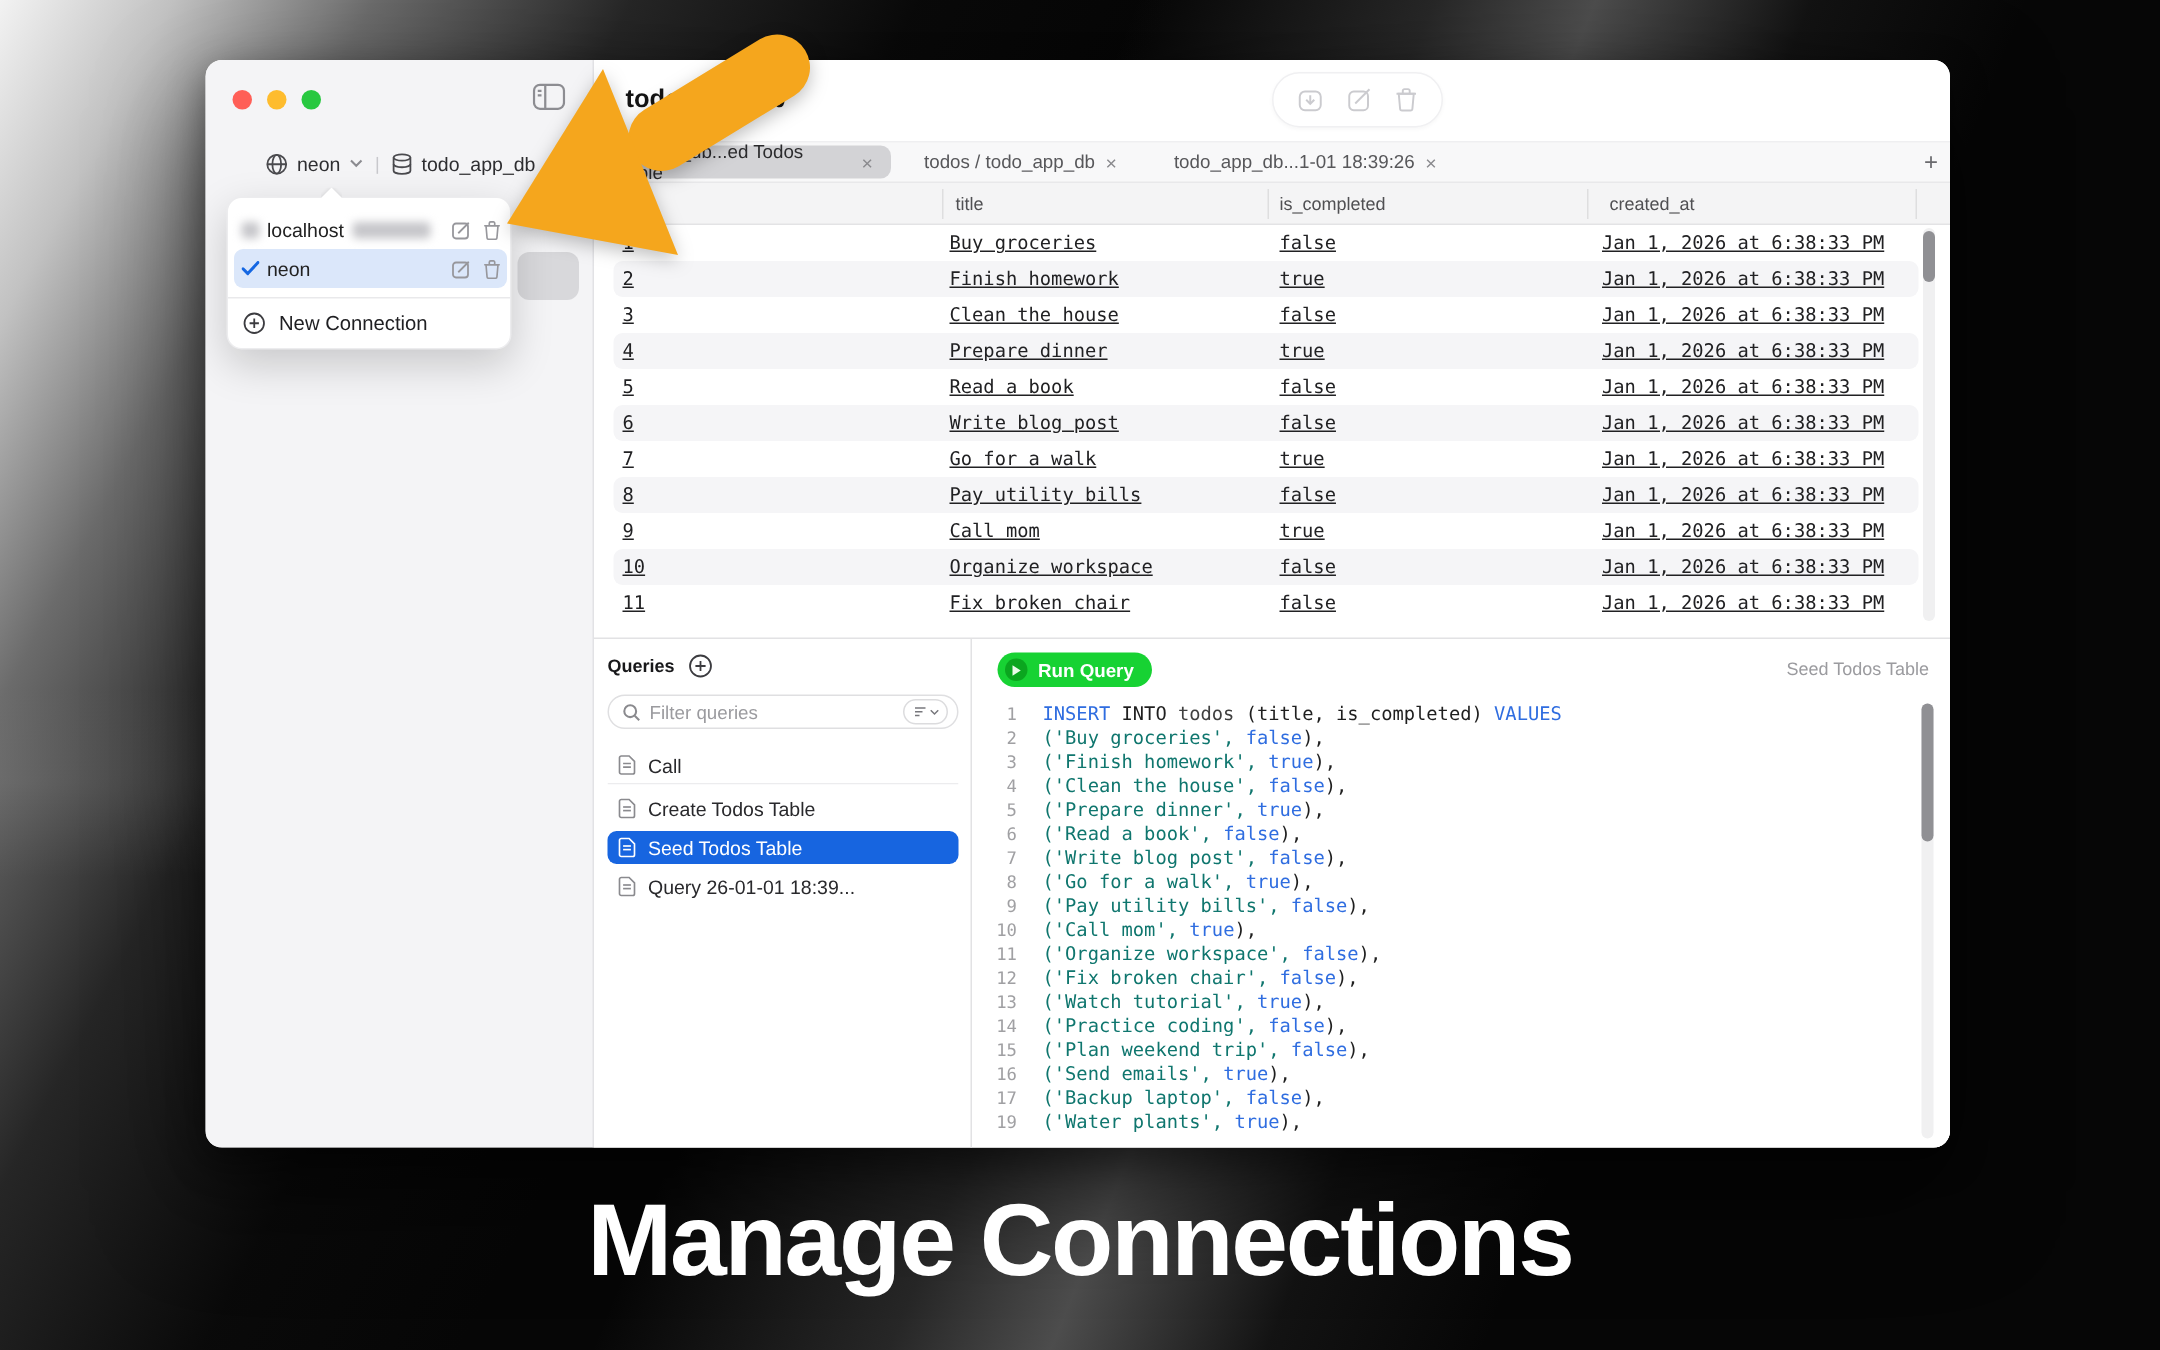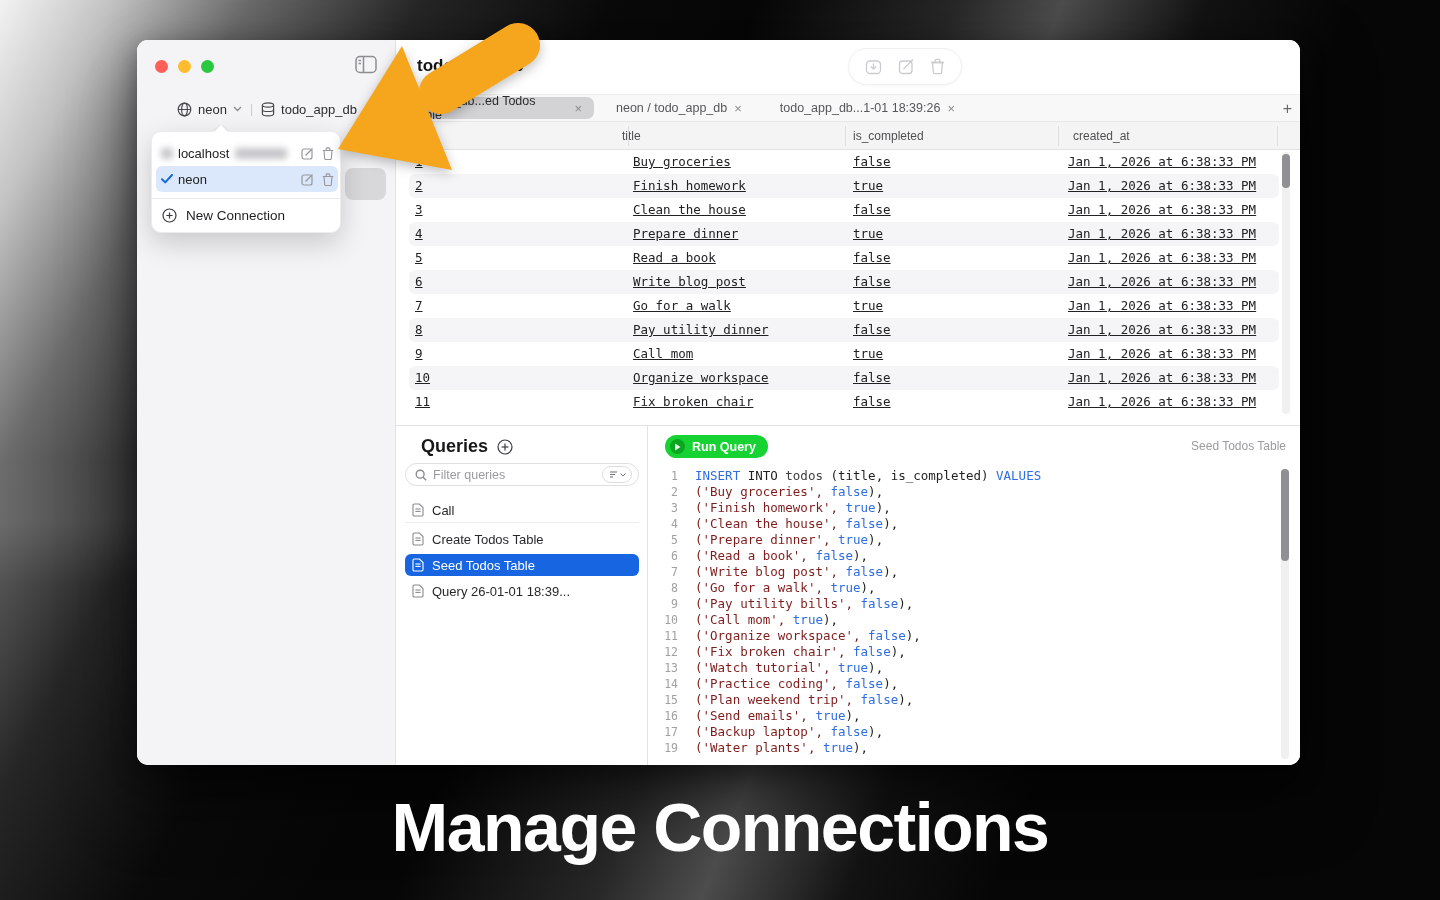--- a/index.html
+++ b/index.html
@@ -73,38 +73,38 @@
   .tab .x { color:#8a8a8e; font-size:13px; line-height:1; }
   .tab.active { background:#d3d3d6; border-radius:7px; color:#2b2b2d; margin-left:4px; width:194px; justify-content:center; }
   .tab.t2 { margin-left:10px; } .tab.t3 { margin-left:14px; }
   .newtab { position:absolute; right:8px; top:0; height:28px; display:flex; align-items:center;
     color:#6a6a6e; font-size:16px; }
 
   
   .grid-header { position:absolute; left:0; top:82px; width:904px; height:28px; background:#f4f4f5;
     border-bottom:1px solid #e3e3e5; font-size:12px; color:#505053; }
   .grid-header span { position:absolute; top:7px; }
-  .h-id{left:21px}.h-title{left:226px}.h-isc{left:457px}.h-created{left:677px}
+  .h-id{left:21px}.h-title{left:241px}.h-isc{left:457px}.h-created{left:677px}
   .vline { position:absolute; top:4px; width:1px; height:20px; background:#dededf; }
   .grid-body { position:absolute; left:0; top:110px; width:904px; height:274px; overflow:hidden;
     font-family:"DejaVu Sans Mono", monospace; font-size:12.5px; color:#212123; }
   .trow { position:relative; height:24px; }
   .trow .stripe-bg { position:absolute; left:13px; right:21px; top:0; height:24px; background:#f5f5f7; border-radius:6px; }
   .trow span { position:absolute; top:0; line-height:24px; white-space:pre;text-decoration:underline; }
   .c0{left:19px}.c1{left:237px}.c2{left:457px}.c3{left:672px}
 
   
   .sbar { position:absolute; width:8px; border-radius:4px; background:#f0f0f1; }
   .sbar .thumb { position:absolute; left:0; width:8px; border-radius:4px; background:#909094; }
 
   
   .bottom { position:absolute; left:0; top:385px; width:904px; height:340px; border-top:1px solid #e2e2e4; }
   .queries { position:absolute; left:0; top:0; width:252px; height:340px; border-right:1px solid #e2e2e4; background:#fff; }
   .q-head { position:absolute; left:9px; top:10px; display:flex; align-items:center; gap:9px; }
-  .q-title { font-size:18px; font-weight:700; color:#18181a;margin-left:16px; }
+  .q-title { font-size:12px; font-weight:700; color:#18181a; }
   .q-filter { position:absolute; left:9px; top:37px; width:234px; height:23px; border:1px solid #dfdfe1;
     border-radius:12px; display:flex; align-items:center; gap:6px; padding:0 6px 0 9px; background:#fff; }
   .q-filter input { border:none; outline:none; flex:1; font-size:12.5px; color:#333; background:transparent;
     font-family:"Liberation Sans",sans-serif; }
   .q-filter input::placeholder { color:#9b9b9f; }
   .q-sort { margin-left:auto; border:1px solid #dcdcde; border-radius:9px; height:17px; width:30px;
     display:flex; align-items:center; justify-content:center; gap:2px; color:#77777c; }
   .q-list { position:absolute; left:9px; top:72px; width:234px; }
   .qitem { height:22px; border-radius:6px; display:flex; align-items:center; gap:8px; padding-left:7px;
     font-size:13px; color:#29292c; margin-bottom:4px; }
@@ -118,21 +118,21 @@
   .editor { position:absolute; left:252px; top:0; width:652px; height:340px; background:#fff; }
   .runbtn { position:absolute; left:17px; top:9px; height:23px; padding:0 12px 0 5px; background:#17d233;
     border-radius:12px; display:flex; align-items:center; gap:7px; color:#fff; font-size:12.5px; font-weight:600; }
   .runbtn .pcirc { width:15px; height:15px; border-radius:50%; background:#0ba61f; display:flex; align-items:center; justify-content:center; }
   .ed-label { position:absolute; right:14px; top:13px; font-size:12px; color:#9b9b9f; }
   .code { position:absolute; left:0; top:42px; width:640px; height:298px; overflow:hidden;
     font-family:"DejaVu Sans Mono", monospace; font-size:12.5px; line-height:16px; }
   .cline { display:flex; white-space:pre; }
   .lnum { width:38px; text-align:right; color:#a0a0a3; font-size:11.5px; flex:0 0 38px; padding-right:8px; }
   .lcode { padding-left:9px; color:#1f1f1f; }
-  .tok-kw{color:#2f6de0}.tok-bo{color:#2f6de0}.tok-st{color:#7f1d1d}.tok-tb{color:#404040}
+  .tok-kw{color:#2f6de0}.tok-bo{color:#2f6de0}.tok-st{color:#0f766e}.tok-tb{color:#404040}
 
   
   .arrow-svg { position:absolute; left:0; top:0; z-index:50; pointer-events:none;
     filter:drop-shadow(0 4px 6px rgba(0,0,0,.25)); }
 
   svg { display:block; }
 </style>
 </head>
 <body>
 
@@ -271,21 +271,21 @@
       </span>
     </div>
 
 
     <div class="tabbar">
       <div class="tab active">
         <span>do_app_db...ed Todos Table</span>
         <span class="x">×</span>
       </div>
       <div class="tab t2">
-        <span>neon / todo_app_db</span>
+        <span>todos / todo_app_db</span>
         <span class="x">×</span>
       </div>
       <div class="tab t3">
         <span>todo_app_db...1-01 18:39:26</span>
         <span class="x">×</span>
       </div>
       <div class="newtab">+</div>
     </div>
 
     <div class="grid-header">
@@ -341,21 +341,21 @@
         </div>
         <div class="trow">
           <span class="c0">7</span>
           <span class="c1">Go for a walk</span>
           <span class="c2">true</span>
           <span class="c3">Jan 1, 2026 at 6:38:33 PM</span>
         </div>
         <div class="trow">
           <div class="stripe-bg"></div>
           <span class="c0">8</span>
-          <span class="c1">Pay utility dinner</span>
+          <span class="c1">Pay utility bills</span>
           <span class="c2">false</span>
           <span class="c3">Jan 1, 2026 at 6:38:33 PM</span>
         </div>
         <div class="trow">
           <span class="c0">9</span>
           <span class="c1">Call mom</span>
           <span class="c2">true</span>
           <span class="c3">Jan 1, 2026 at 6:38:33 PM</span>
         </div>
         <div class="trow">

